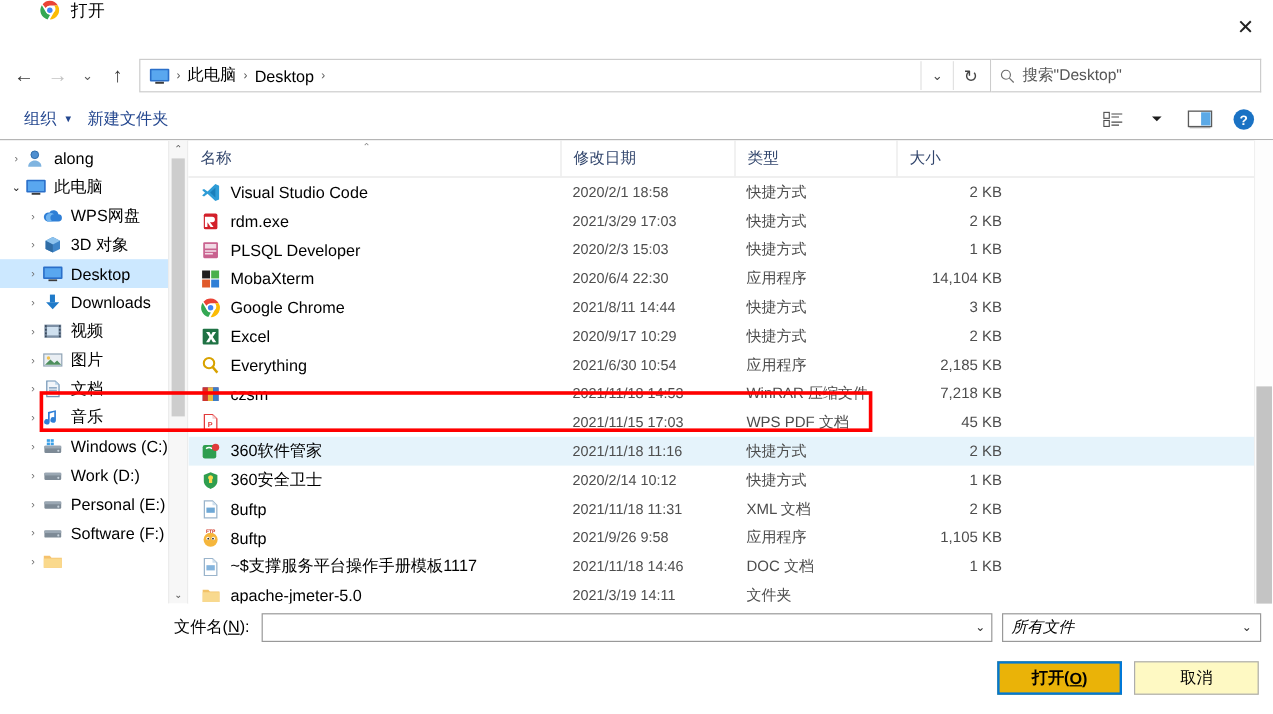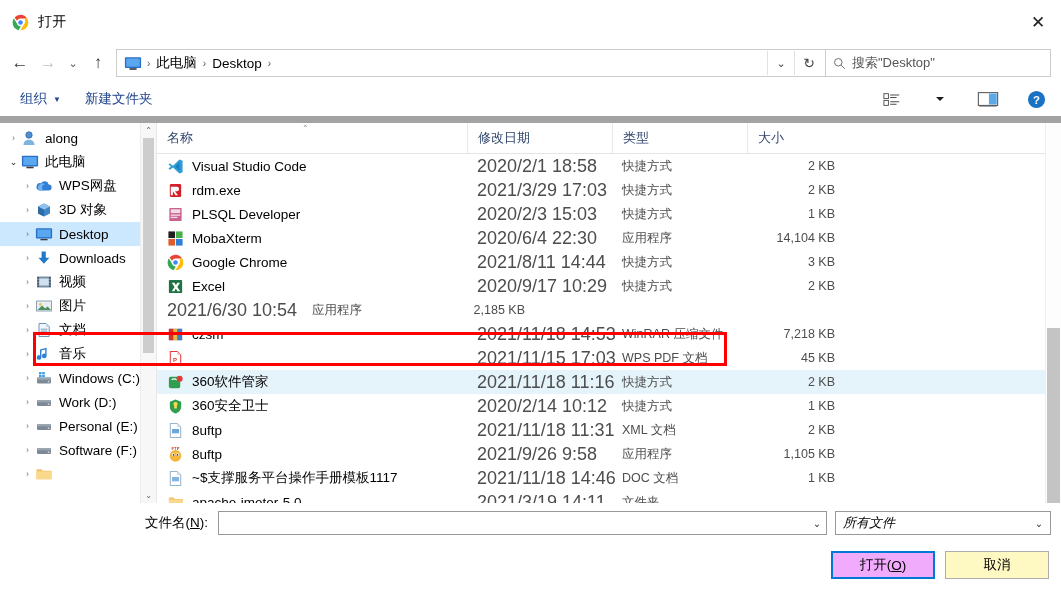--- a/index.html
+++ b/index.html
@@ -22,24 +22,24 @@
     display: flex;
     flex-direction: column;
     background: #ffffff;
     position: relative;
   }
 
   
   .titlebar {
     height: 44px;
     display: flex;
-    align-items: center;
     padding: 0 0 0 12px;
     background: #ffffff;
     flex: 0 0 auto;
+    margin-left: 21px;
   }
   .title-icon {
     width: 17px; height: 17px;
     margin-right: 9px;
     flex: 0 0 auto;
     position: relative;
   }
   .title-text {
     font-size: 14px;
     color: #000;
@@ -136,23 +136,22 @@
     color: #555;
     font-size: 13px;
   }
 
   
   .toolbar {
     height: 34px;
     display: flex;
     align-items: center;
     padding: 0 8px 0 14px;
-    border-bottom: 7px solid #a3a3a3;
-    flex: 0 0 auto;
-    gap: 12px;
+    border-bottom: 1px solid #a3a3a3;
+    flex: 0 0 auto;
   }
   .tb-item {
     font-size: 13.5px;
     color: #24478f;
     padding: 3px 6px;
     display: flex;
     align-items: center;
     gap: 6px;
   }
   .tb-caret { font-size: 8px; color: #24478f; }
@@ -303,21 +302,21 @@
   }
   .f-icon {
     width: 17px; height: 17px;
     margin-right: 8px;
     flex: 0 0 auto;
     position: relative;
   }
   .cell-date {
     width: 145px; flex: 0 0 auto;
     color: #4d4d4d;
-    font-size: 18px;
+    font-size: 12px;
     padding-left: 10px; box-sizing: border-box;
   }
   .cell-type {
     width: 135px; flex: 0 0 auto;
     color: #4d4d4d;
     font-size: 12.5px;
     padding-left: 10px; box-sizing: border-box;
   }
   .cell-size {
     width: 100px; flex: 0 0 auto;
@@ -426,21 +425,22 @@
     background: #fef9c3;
     display: flex;
     align-items: center;
     justify-content: center;
     font-size: 13.5px;
     color: #000;
     box-sizing: border-box;
   }
   .btn.default {
     border: 2px solid #0078d7;
-    background: #f0abfc;
+    background: #eab308;
+    font-weight: bold;
   }
   .btn u { text-decoration: underline; }
 </style>
 </head>
 <body>
 
 <div class="dialog">
 
   <div class="titlebar">
     <span class="title-icon">
@@ -847,20 +847,29 @@
               </svg>
             </span>
             <span>Excel</span>
           </div>
           <div class="cell-date">2020/9/17 10:29</div>
           <div class="cell-type">快捷方式</div>
           <div class="cell-size">2 KB</div>
         </div>
 
         <div class="row">
+          <div class="cell-name">
+            <span class="f-icon">
+              <svg width="17" height="17" viewBox="0 0 18 18">
+                <circle cx="7.6" cy="7" r="4.6" fill="none" stroke="#d8a200" stroke-width="1.8"></circle>
+                <line x1="10.8" y1="10.4" x2="15" y2="15.4" stroke="#d8a200" stroke-width="2.2"></line>
+              </svg>
+            </span>
+            <span>Everything</span>
+          </div>
           <div class="cell-date">2021/6/30 10:54</div>
           <div class="cell-type">应用程序</div>
           <div class="cell-size">2,185 KB</div>
         </div>
 
         <div class="row">
           <div class="cell-name">
             <span class="f-icon">
               <svg width="17" height="17" viewBox="0 0 18 18">
                 <rect x="2" y="3" width="14" height="12" fill="#6b2d8f"></rect>

